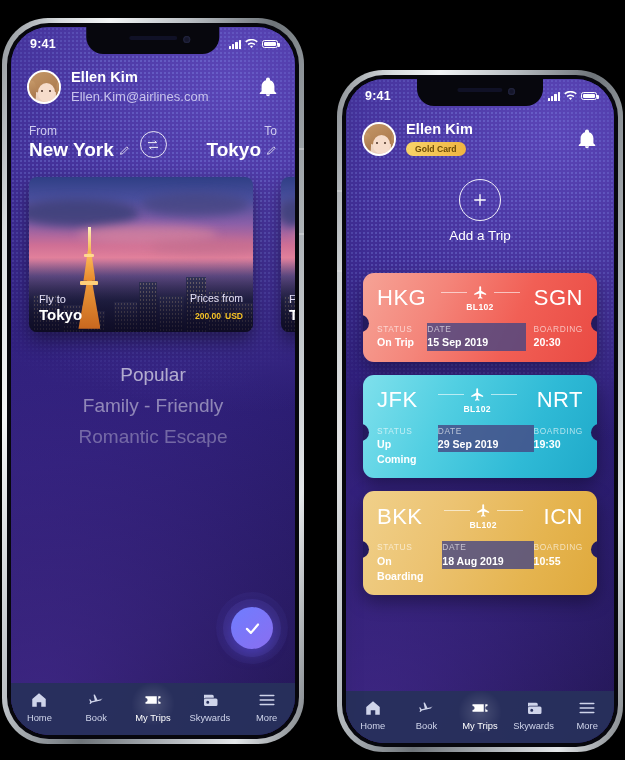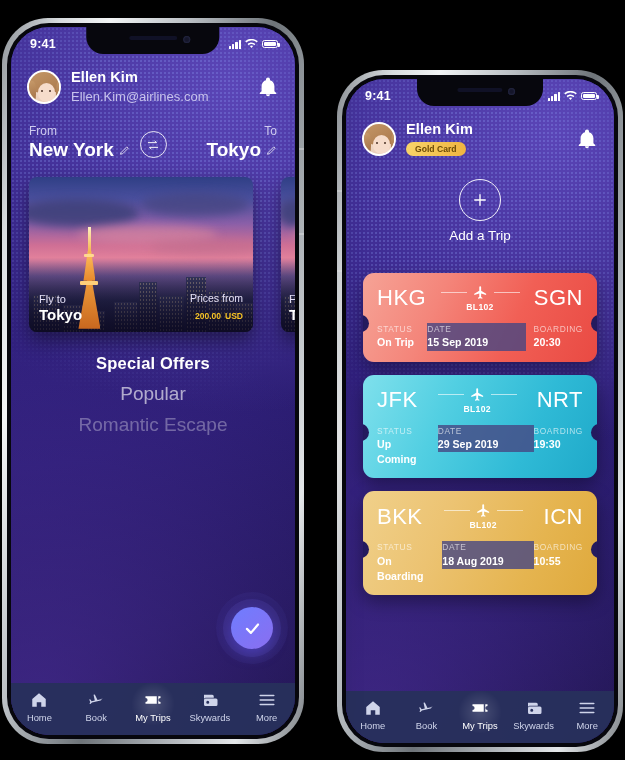--- a/index.html
+++ b/index.html
@@ -517,23 +517,23 @@
               </div>
               <div class="destfade"></div>
               <div class="peekinfo">
                 <div class="flyto">Fl</div>
                 <div class="flycity">To</div>
               </div>
             </div>
           </div>
 
           <div class="offers">
-            <h2>Special Offers</h2>
             <ul>
               <li class="o1">Popular</li>
+              <li class="o2">Family - Friendly</li>
               <li class="o3">Romantic Escape</li>
             </ul>
           </div>
         </div>
 
         <div class="fab">
           <div class="ring r1"></div>
             <div class="ring r2"></div>
           <div class="core">
             <svg viewBox="0 0 24 24" fill="none" stroke="#fff" stroke-width="2.8" stroke-linecap="round" stroke-linejoin="round">

